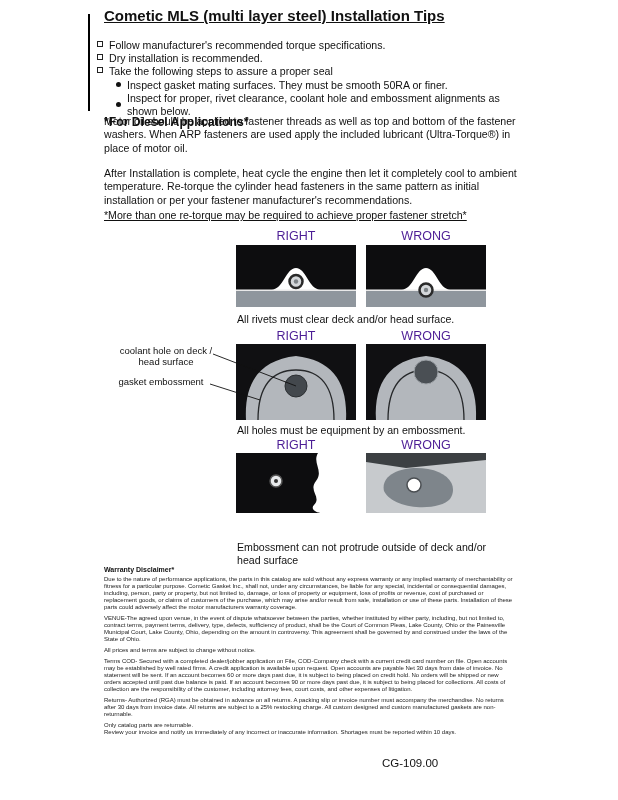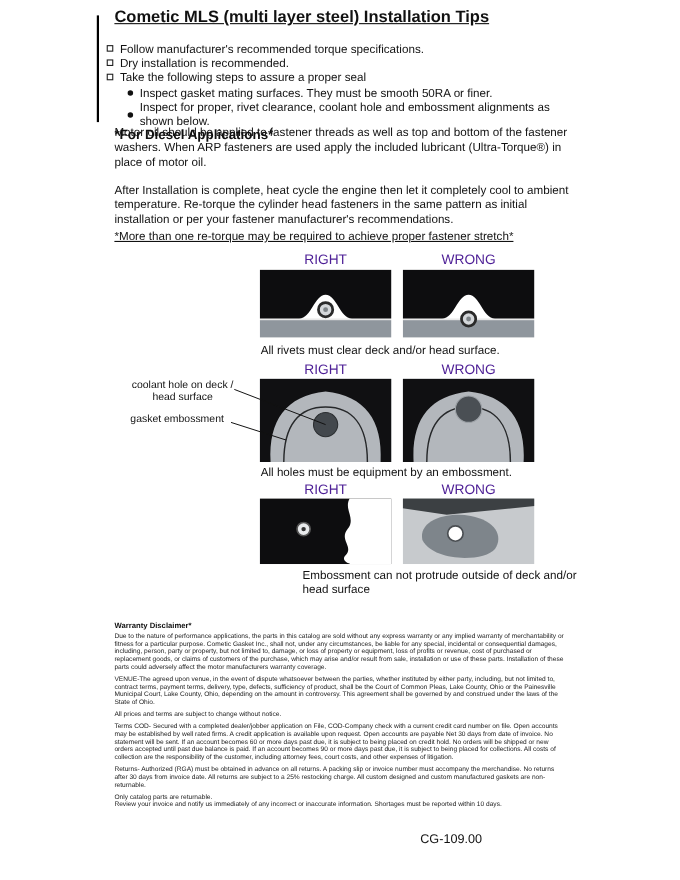--- a/index.html
+++ b/index.html
@@ -133,21 +133,21 @@
     </svg>
   </div>
   <div class="abs panel" style="left:366px;top:453px;height:60px;">
     <svg width="120" height="60" viewBox="0 0 120 60">
       <rect width="120" height="60" fill="#c7cacd"></rect>
       <path d="M0,0 H120 V7 L40,15 L0,9 Z" fill="#3c4043"></path>
       <path d="M18,38 C14,20 40,12 62,16 C84,20 92,34 84,46 C74,58 28,58 18,38 Z" fill="#7e858b"></path>
       <circle cx="48" cy="32" r="7" fill="#ffffff" stroke="#4a4e52" stroke-width="1.5"></circle>
     </svg>
   </div>
-  <div class="abs caption" style="left:237px;top:517px;width:262px;margin-left:38px;">Embossment can not protrude outside of deck and/or head surface</div>
+  <div class="abs caption" style="left:237px;top:541px;width:262px;">Embossment can not protrude outside of deck and/or head surface</div>
 
   <div class="abs warranty-heading">Warranty Disclaimer*</div>
   <div class="abs warranty">
     <p>Due to the nature of performance applications, the parts in this catalog are sold without any express warranty or any implied warranty of merchantability or fitness for a particular purpose.  Cometic Gasket Inc., shall not, under any circumstances, be liable for any special, incidental or consequential damages, including, person, party or property, but not limited to, damage, or loss of property or equipment, loss of profits or revenue, cost of purchased or replacement goods, or claims of customers of the purchase, which may arise and/or result from sale, installation or use of these parts.  Installation of these parts could adversely affect the motor manufacturers warranty coverage.</p>
     <p>VENUE-The agreed upon venue, in the event of dispute whatsoever between the parties, whether instituted by either party, including, but not limited to, contract terms, payment terms, delivery, type, defects, sufficiency of product, shall be the Court of Common Pleas, Lake County, Ohio or the Painesville Municipal Court, Lake County, Ohio, depending on the amount in controversy. This agreement shall be governed by and construed under the laws of the State of Ohio.</p>
     <p>All prices and terms are subject to change without notice.</p>
     <p>Terms COD- Secured with a completed dealer/jobber application on File, COD-Company check with a current credit card number on file.  Open accounts may be established by well rated firms.  A credit application is available upon request.  Open accounts are payable Net 30 days from date of invoice.  No statement will be sent.  If an account becomes 60 or more days past due, it is subject to being placed on credit hold.  No orders will be shipped or new orders accepted until past due balance is paid.  If an account becomes 90 or more days past due, it is subject to being placed for collections.  All costs of collection are the responsibility of the customer, including attorney fees, court costs, and other expenses of litigation.</p>
     <p>Returns- Authorized (RGA) must be obtained in advance on all returns.  A packing slip or invoice number must accompany the merchandise.  No returns after 30 days from invoice date.  All returns are subject to a 25% restocking charge.  All custom designed and custom manufactured gaskets are non-returnable.</p>
     <p style="margin-bottom:0;">Only catalog parts are returnable.</p>
     <p>Review your invoice and notify us immediately of any incorrect or inaccurate information.  Shortages must be reported within 10 days.</p>

